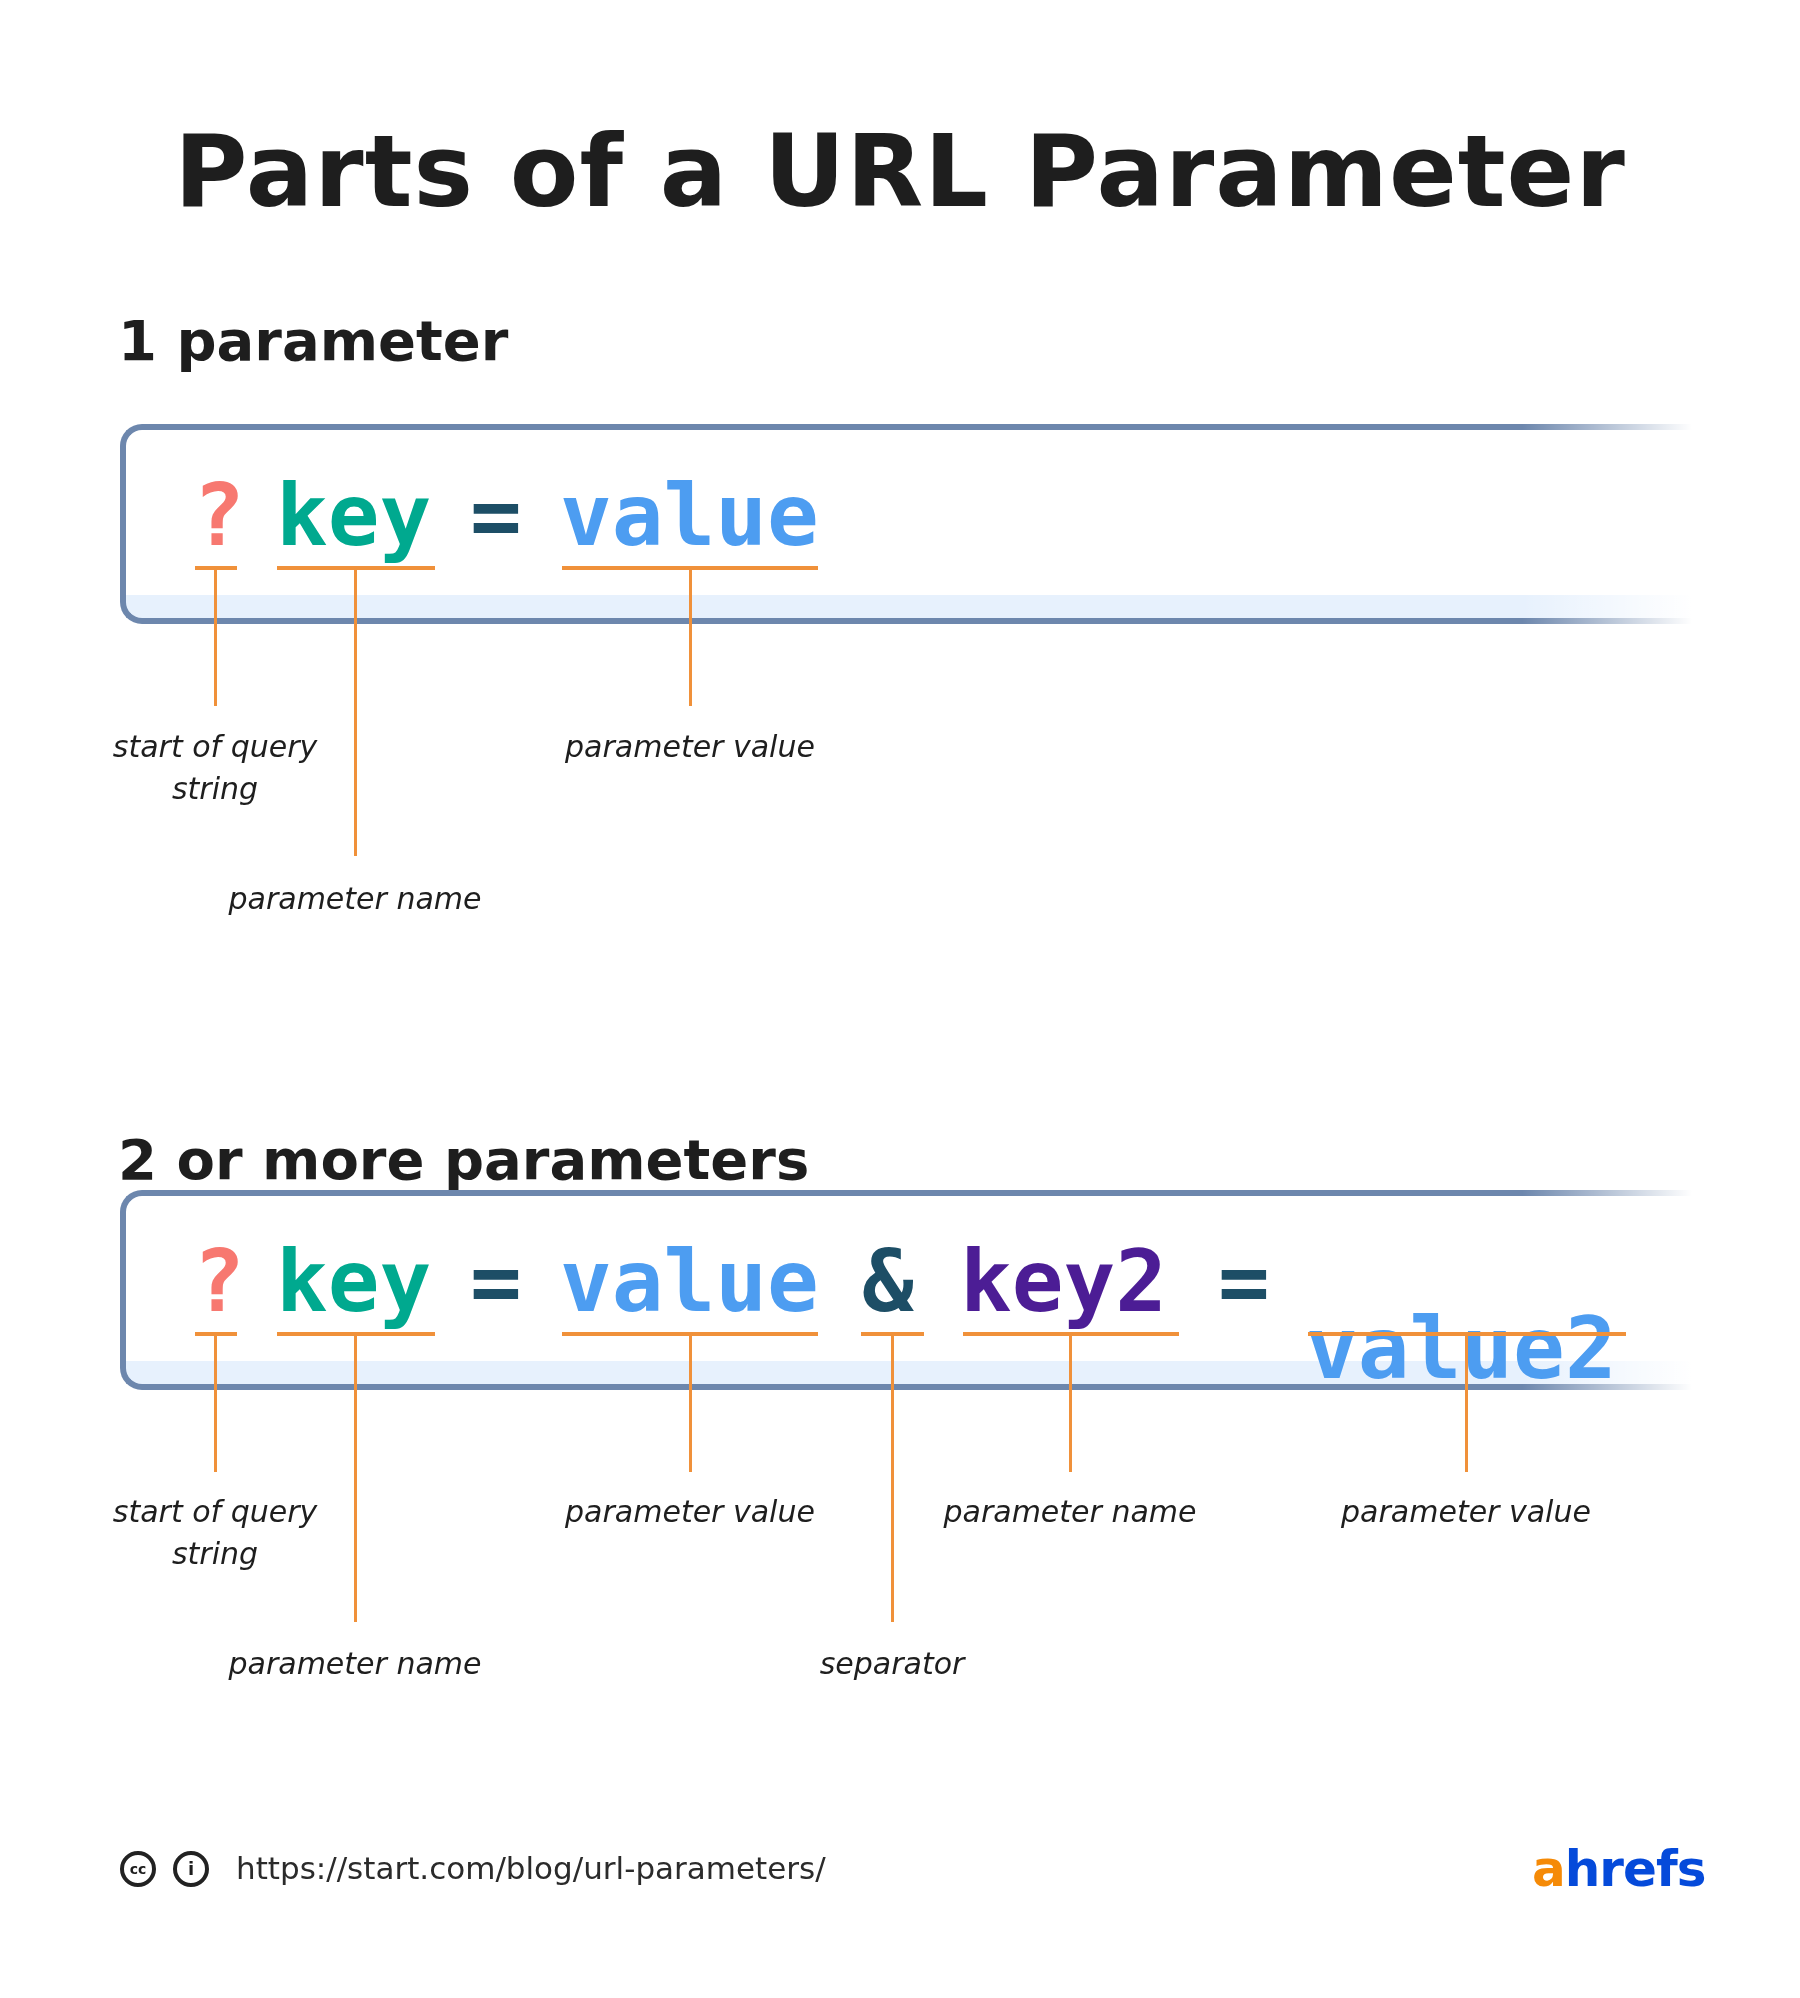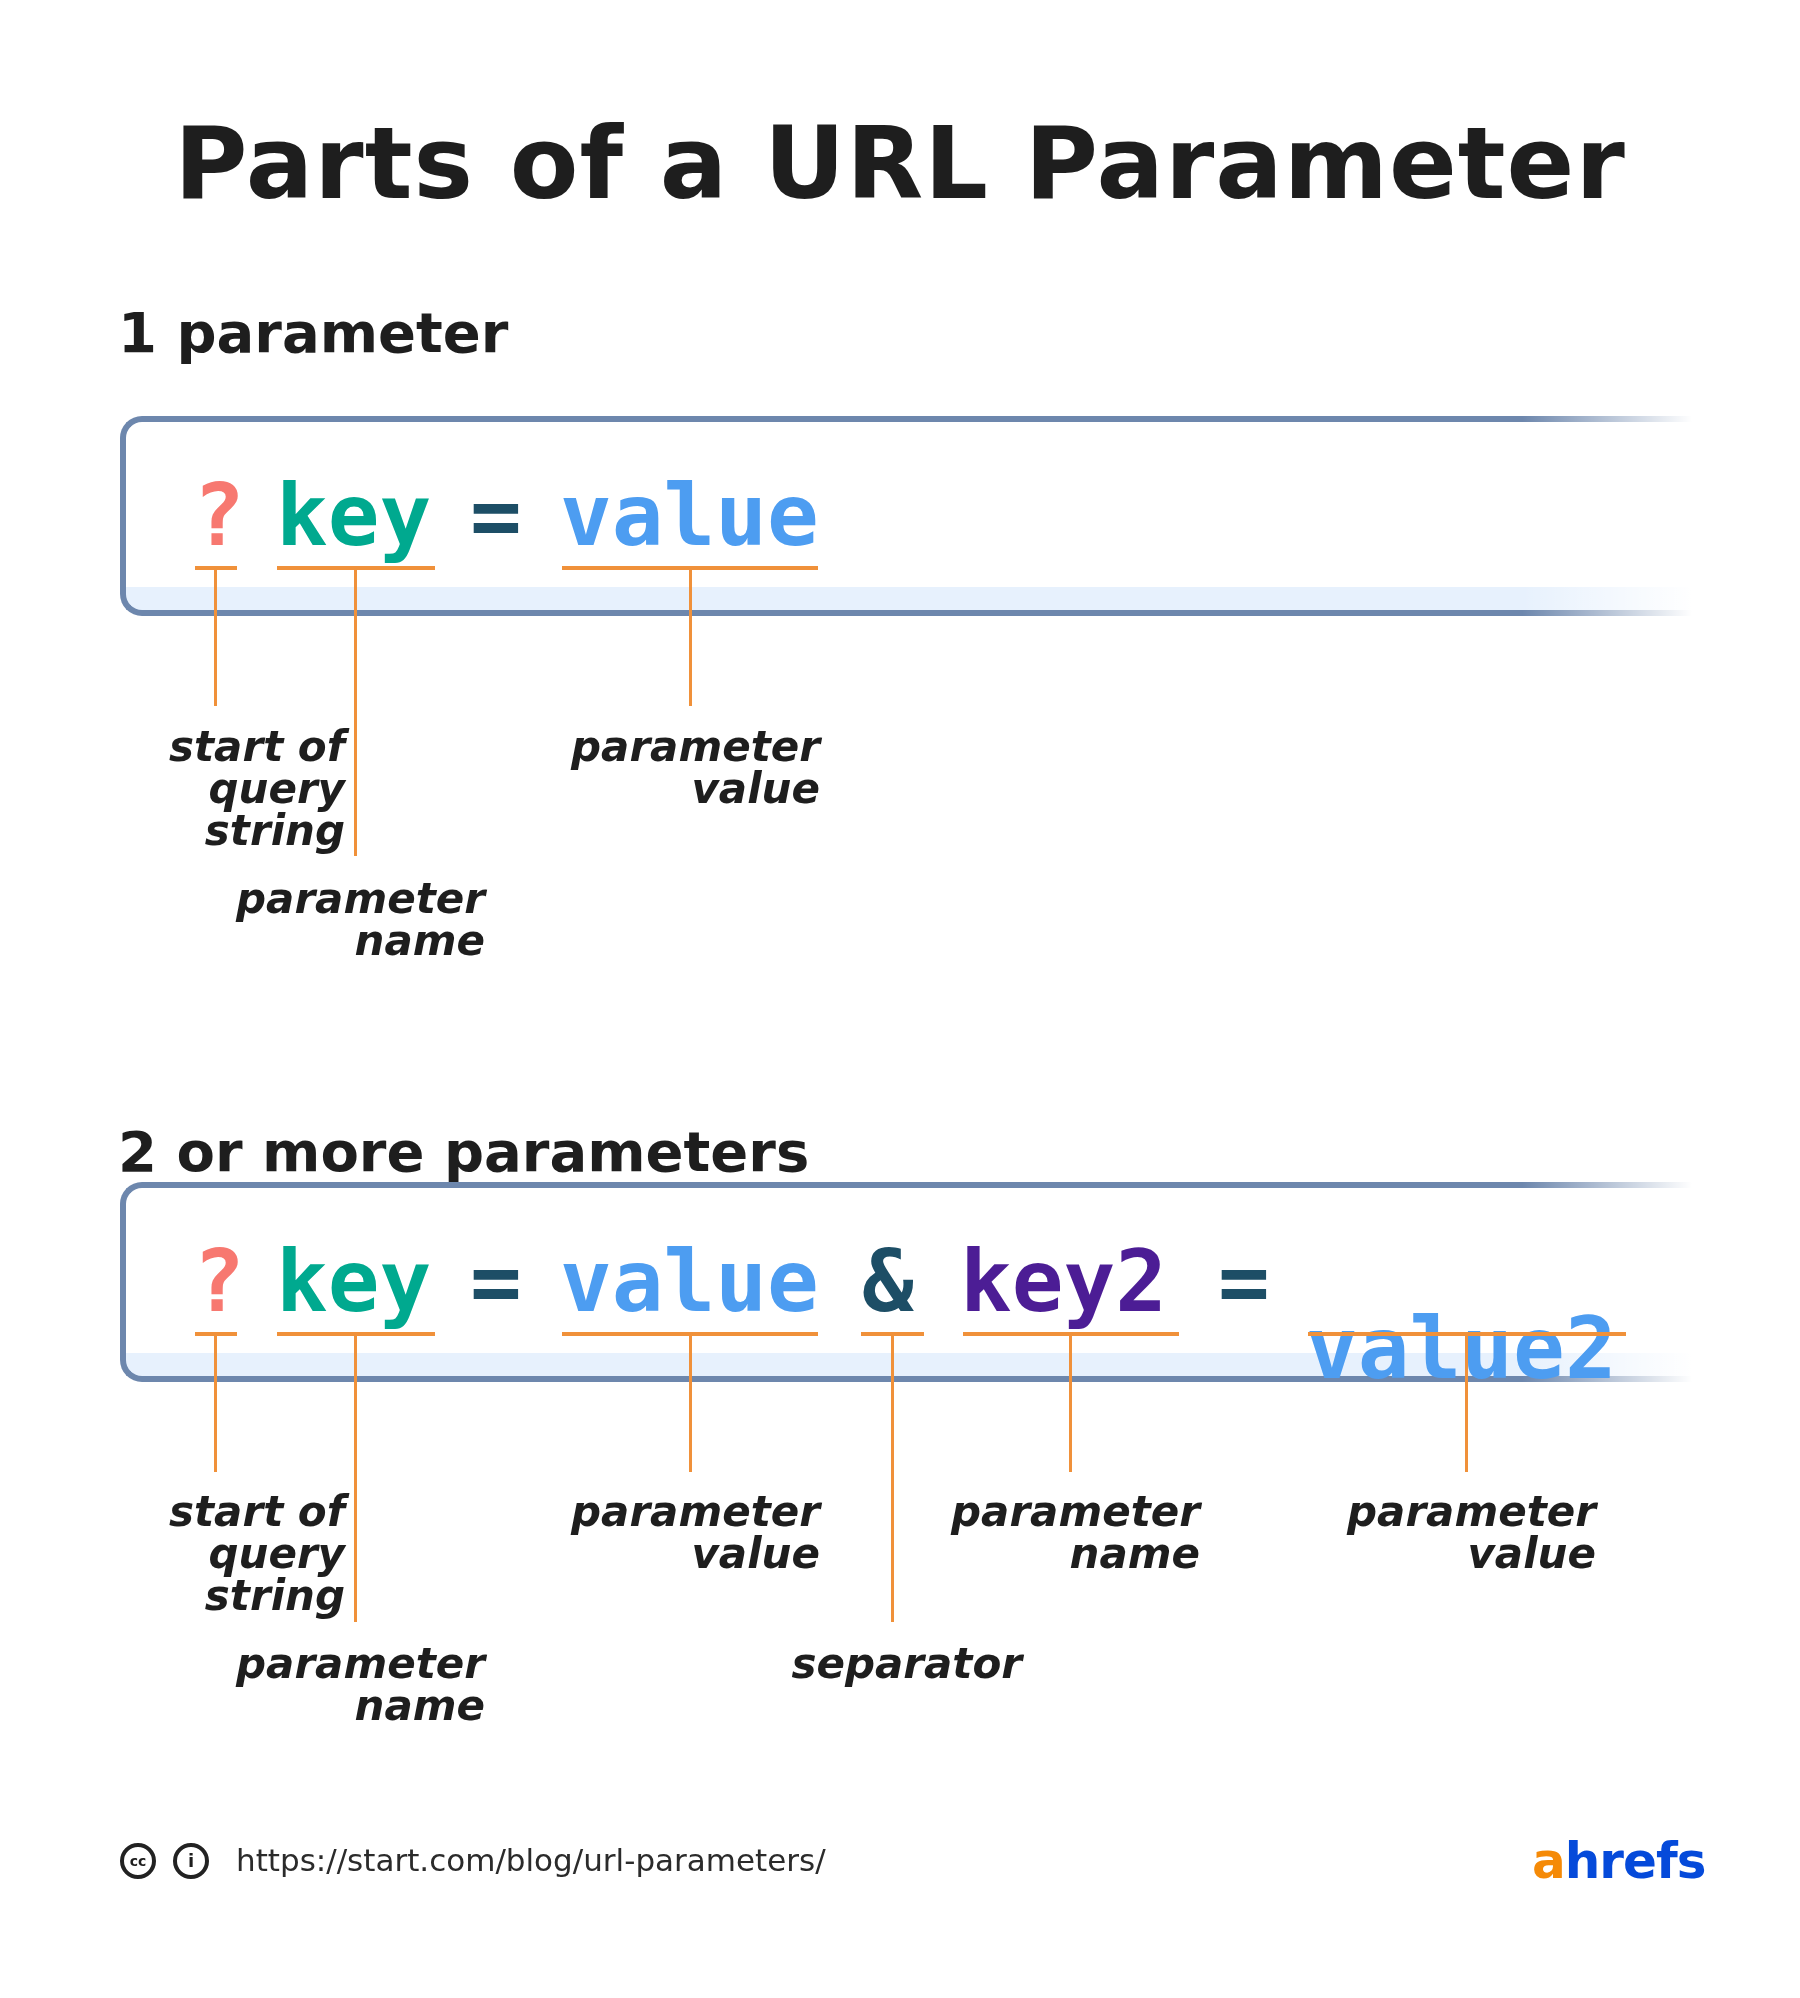--- a/index.html
+++ b/index.html
@@ -1,25 +1,25 @@
 <!DOCTYPE html>
 <html><head>
 <meta charset="utf-8">
 <style>
 html,body{margin:0;padding:0;background:#fff;}
 body{width:1800px;height:1998px;position:relative;overflow:hidden;font-family:"DejaVu Sans",sans-serif;color:#1e1e1e;}
-.abs{position:absolute;}
+.abs{position:absolute;margin-top:8px;}
 .title{left:0;width:1800px;top:105px;text-align:center;font-size:100px;font-weight:bold;letter-spacing:1px;}
 .sec{font-size:56px;font-weight:bold;left:118px;}
 .box{left:120px;width:1600px;height:200px;border:6px solid #6d87ad;border-right:none;border-radius:22px 0 0 22px;box-sizing:border-box;background:linear-gradient(to bottom,#fff 0,#fff 88%,#e7f1fd 88%);}
 .fade{position:absolute;right:-2px;top:-8px;bottom:-8px;width:200px;background:linear-gradient(to right,rgba(255,255,255,0),#fff 85%);}
 .tok{position:absolute;font-family:"DejaVu Sans Mono",monospace;font-weight:bold;font-size:86px;line-height:1;}
 .u{position:absolute;height:4px;background:#f0913a;}
 .v{position:absolute;width:3px;background:#f0913a;}
-.lbl{position:absolute;font-style:italic;font-weight:bold;font-size:42px;text-align:right;line-height:42px;width:260px;}
+.lbl{position:absolute;font-style:italic;font-weight:normal;font-size:30px;text-align:center;line-height:42px;width:260px;}
 .foot{font-size:31px;color:#2b2b2b;}
 .cc{width:36px;height:36px;border:4px solid #222;border-radius:50%;box-sizing:border-box;font-size:14px;font-weight:bold;text-align:center;line-height:28px;}
 .logo{font-size:50px;font-weight:bold;letter-spacing:-1px;text-align:right;}
 </style>
 </head>
 <body>
 
 <div class="abs title">Parts of a URL Parameter</div>
 
 <div class="abs sec" style="top:300px">1 parameter</div>

